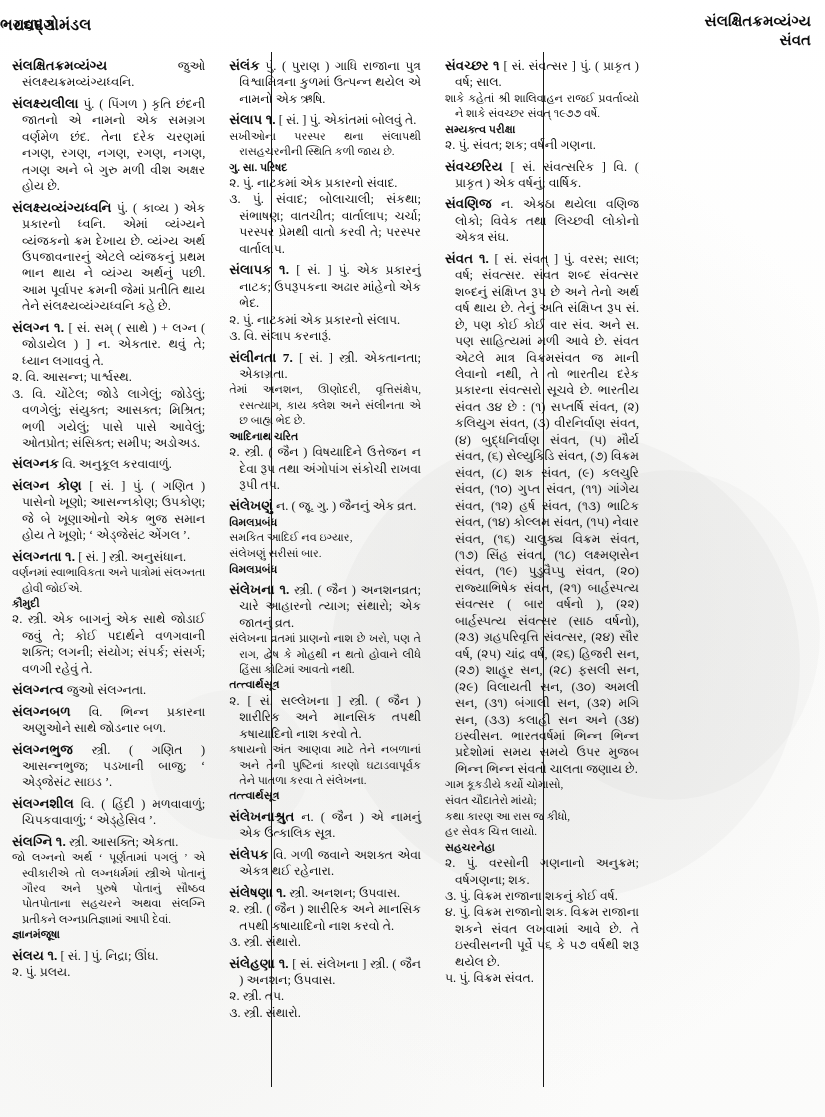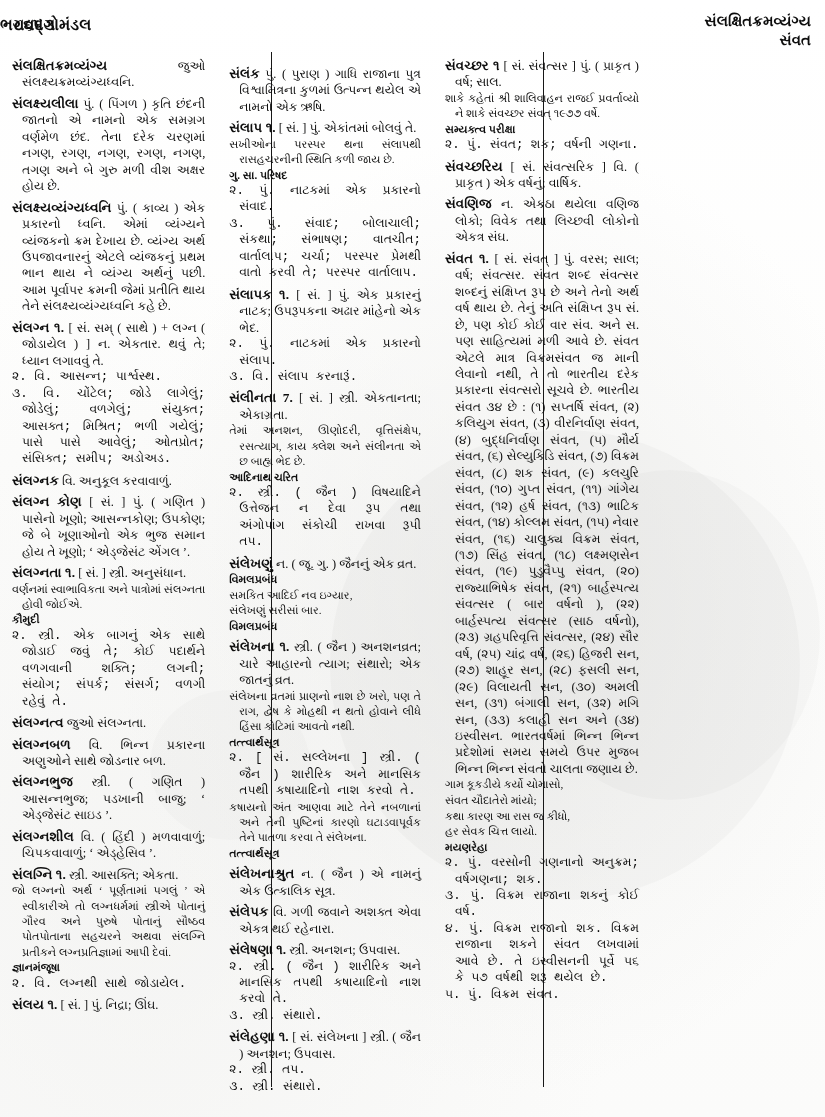--- a/index.html
+++ b/index.html
@@ -73,21 +73,21 @@
     display: flex;
   }
   .col {
     position: relative;
     box-sizing: border-box;
     font-size: 12.4px;
     line-height: 16.45px;
     overflow: hidden;
   }
   .col-1 { width: 272px; padding: 0 10px 0 12px; }
-  .col-2 { width: 272px; padding: 0 10px 0 14px; margin-top: 8px; }
+  .col-2 { width: 272px; padding: 0 10px 0 14px; }
   .col-3 { width: 281px; padding: 0 16px 0 14px; }
   .rule {
     position: absolute;
     top: -6px;
     width: 1px;
     height: 1035px;
     background: #171717;
   }
   .rule.r1 { left: 271px; }
   .rule.r2 { left: 543px; }
@@ -104,21 +104,20 @@
   .hw {
     font-weight: bold;
     font-size: 13.3px;
     letter-spacing: 0.1px;
   }
   .sense {
     margin: 0;
     padding-left: 16px;
     text-indent: -6px;
     text-align: justify;
-    font-family: Liberation Mono, monospace;
   }
   .quote {
     margin: 0;
     padding-left: 20px;
     font-size: 11.2px;
     line-height: 15.4px;
     text-align: justify;
   }
   .cite {
     margin: 0;
@@ -200,25 +199,25 @@
         </div>
         <div class="gap"></div>
         <div class="entry">
           <p><span class="hw">સંલગ્નશીલ</span> વિ. ( હિંદી ) મળવાવાળું; ચિપકવાવાળું; ‘ એડ્‌હેસિવ ’.</p>
         </div>
         <div class="gap"></div>
         <div class="entry">
           <p><span class="hw">સંલગ્નિ ૧.</span> સ્ત્રી. આસક્તિ; એકતા.</p>
           <p class="quote">જો લગ્નનો અર્થ ‘ પૂર્ણતામાં પગલું ’ એ સ્વીકારીએ તો લગ્નધર્મમાં સ્ત્રીએ પોતાનું ગૌરવ અને પુરુષે પોતાનું સૌષ્ઠવ પોતપોતાના સહચરને અથવા સંલગ્નિ પ્રતીકને લગ્નપ્રતિજ્ઞામાં આપી દેવાં.</p>
           <p class="cite">જ્ઞાનમંજૂષા</p>
-          <p class="sense">૨. વિ. લગ્નથી સાથે જોડાયેલ.</p>
         </div>
         <div class="gap"></div>
         <div class="entry">
           <p><span class="hw">સંલય ૧.</span> [ સં. ] પું. નિદ્રા; ઊંઘ.</p>
+          <p class="sense">૨. પું. પ્રલય.</p>
         </div>
         <div class="gap"></div>
       </div>
     <div class="rule r1"></div>
     <div class="col col-2">
         <div class="entry">
           <p><span class="hw">સંલંક</span> પું. ( પુરાણ ) ગાધિ રાજાના પુત્ર વિશ્વામિત્રના કુળમાં ઉત્પન્ન થયેલ એ નામનો એક ઋષિ.</p>
         </div>
         <div class="gap"></div>
         <div class="entry">
@@ -296,21 +295,21 @@
         <div class="entry">
           <p><span class="hw">સંવણિજ</span> ન. એકઠા થયેલા વણિજ લોકો; વિવેક તથા લિચ્છવી લોકોનો એકત્ર સંઘ.</p>
         </div>
         <div class="gap"></div>
         <div class="entry">
           <p><span class="hw">સંવત ૧.</span> [ સં. સંવત્ ] પું. વરસ; સાલ; વર્ષ; સંવત્સર. સંવત શબ્દ સંવત્સર શબ્દનું સંક્ષિપ્ત રૂપ છે અને તેનો અર્થ વર્ષ થાય છે. તેનું અતિ સંક્ષિપ્ત રૂપ સં. છે, પણ કોઈ કોઈ વાર સંવ. અને સ. પણ સાહિત્યમાં મળી આવે છે. સંવત એટલે માત્ર વિક્રમસંવત જ માની લેવાનો નથી, તે તો ભારતીય દરેક પ્રકારના સંવત્સરો સૂચવે છે. ભારતીય સંવત ૩૪ છે : (૧) સપ્તર્ષિ સંવત, (૨) કલિયુગ સંવત, (૩) વીરનિર્વાણ સંવત, (૪) બુદ્ધનિર્વાણ સંવત, (૫) મૌર્ય સંવત, (૬) સેલ્યુકિડિ સંવત, (૭) વિક્રમ સંવત, (૮) શક સંવત, (૯) કલચુરિ સંવત, (૧૦) ગુપ્ત સંવત, (૧૧) ગાંગેય સંવત, (૧૨) હર્ષ સંવત, (૧૩) ભાટિક સંવત, (૧૪) કોલ્લમ સંવત, (૧૫) નેવાર સંવત, (૧૬) ચાલુક્ય વિક્રમ સંવત, (૧૭) સિંહ સંવત, (૧૮) લક્ષ્મણસેન સંવત, (૧૯) પુડુવૈપ્પુ સંવત, (૨૦) રાજ્યાભિષેક સંવત, (૨૧) બાર્હસ્પત્ય સંવત્સર ( બાર વર્ષનો ), (૨૨) બાર્હસ્પત્ય સંવત્સર (સાઠ વર્ષનો), (૨૩) ગ્રહપરિવૃત્તિ સંવત્સર, (૨૪) સૌર વર્ષ, (૨૫) ચાંદ્ર વર્ષ, (૨૬) હિજરી સન, (૨૭) શાહૂર સન, (૨૮) ફસલી સન, (૨૯) વિલાયતી સન, (૩૦) અમલી સન, (૩૧) બંગાલી સન, (૩૨) મગિ સન, (૩૩) કલાહી સન અને (૩૪) ઇસ્વીસન. ભારતવર્ષમાં ભિન્ન ભિન્ન પ્રદેશોમાં સમય સમયે ઉપર મુજબ ભિન્ન ભિન્ન સંવતો ચાલતા જણાય છે.</p>
           <p class="verse">ગામ કૂકડીયે કર્યો ચોમાસો,</p>
           <p class="verse">સંવત ચૌદાતેરો માંયો;</p>
           <p class="verse">કથા કારણ આ રાસ જ કીધો,</p>
           <p class="verse">હર સેવક ચિત્ત લાયો.</p>
-          <p class="cite">મયણરેહા</p>
+          <p class="cite">સહચરનેહા</p>
           <p class="sense">૨. પું. વરસોની ગણનાનો અનુક્રમ; વર્ષગણના; શક.</p>
           <p class="sense">૩. પું. વિક્રમ રાજાના શકનું કોઈ વર્ષ.</p>
           <p class="sense">૪. પું. વિક્રમ રાજાનો શક. વિક્રમ રાજાના શકને સંવત લખવામાં આવે છે. તે ઇસ્વીસનની પૂર્વે ૫૬ કે ૫૭ વર્ષથી શરૂ થયેલ છે.</p>
           <p class="sense">૫. પું. વિક્રમ સંવત.</p>
         </div>
         <div class="gap"></div>
       </div>
   </div>
 </div>
 

